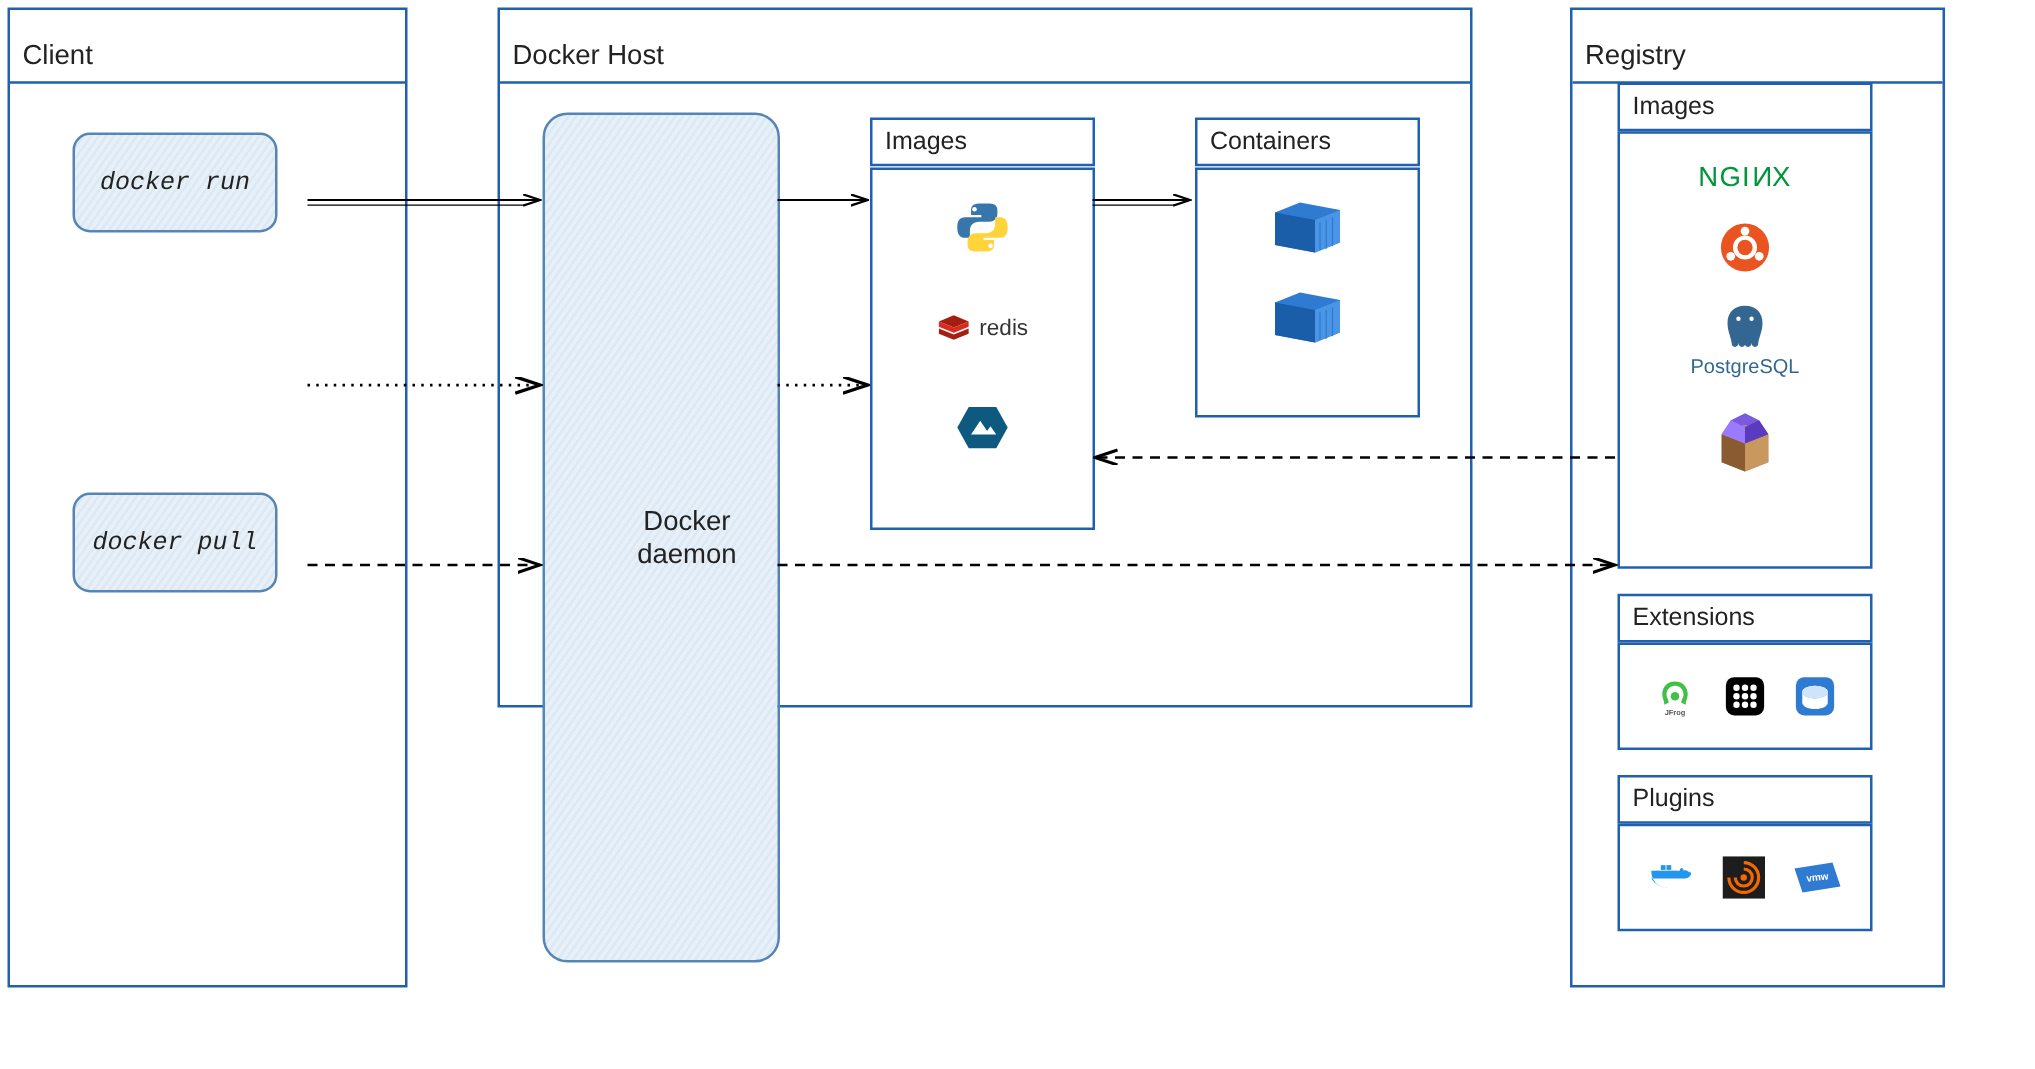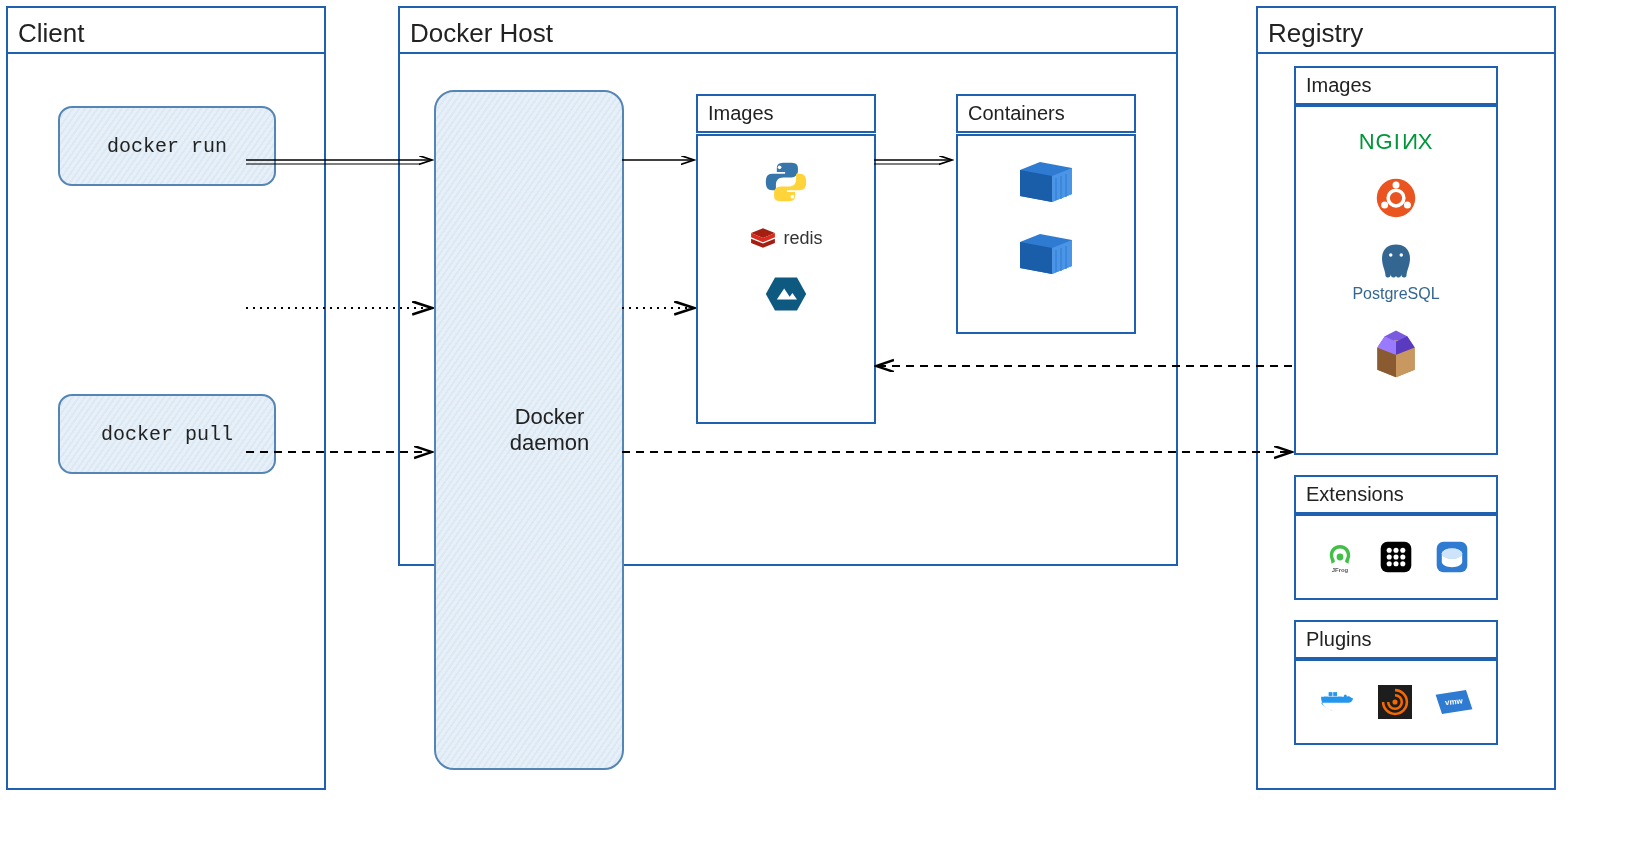--- a/index.html
+++ b/index.html
@@ -12,48 +12,49 @@
     height: 855px;
     position: relative;
   }
   .panel {
     position: absolute;
     border: 2px solid #2060b0;
     background: #fff;
   }
   .panel-title {
     position: absolute;
-    top: 4px;
+    top: 17px;
     left: 0;
     right: 0;
     height: 42px;
     border-bottom: 2px solid #2060b0;
     padding: 6px 10px;
-    font-size: 26px;
+    font-size: 22px;
     color: #222;
   }
   .panel-body {
     position: absolute;
     top: 42px;
     left: 0; right: 0; bottom: 0;
   }
   .client-btn {
     position: absolute;
     left: 50px;
-    width: 218px;
+    width: 164px;
     height: 80px;
     border: 2px solid #5585b5;
     border-radius: 14px;
     background: repeating-linear-gradient(125deg,#dce9f3 0,#dce9f3 2px,#e7f0f8 2px,#e7f0f8 5px);
     display: flex;
     align-items: center;
     justify-content: center;
     font-family: "Courier New", monospace;
     font-size: 20px;
     color: #222;
+    font-style: italic;
   }
   .daemon {
     position: absolute;
     left: 34px;
     top: 40px;
     width: 190px;
     height: 680px;
     border: 2px solid #5585b5;
     border-radius: 20px;
     background: repeating-linear-gradient(125deg,#dce9f3 0,#dce9f3 2px,#e7f0f8 2px,#e7f0f8 5px);
@@ -83,21 +84,21 @@
     padding: 6px 10px;
     font-size: 20px;
     color: #222;
     margin: 0;
   }
   .reg-section-body {
     border: 2px solid #2060b0;
     padding: 10px;
     margin-top: 0;
   }
-  .icon-col { display:flex; flex-direction:column; align-items:center; gap:20px; padding:24px 0; }
+  .icon-col { display:flex; flex-direction:column; align-items:center; gap:44px; padding:24px 0; }
   .icon-row { display:flex; flex-direction:row; align-items:center; justify-content:center; gap:22px; padding:14px 0; }
   .logo { display:flex; align-items:center; justify-content:center; }
   svg.arrows { position:absolute; top:0; left:0; pointer-events:none; }
 </style>
 </head>
 <body>
 
 <div class="panel" style="left:6px; top:6px; width:320px; height:784px;">
   <div class="panel-title">Client</div>
   <div class="panel-body">

